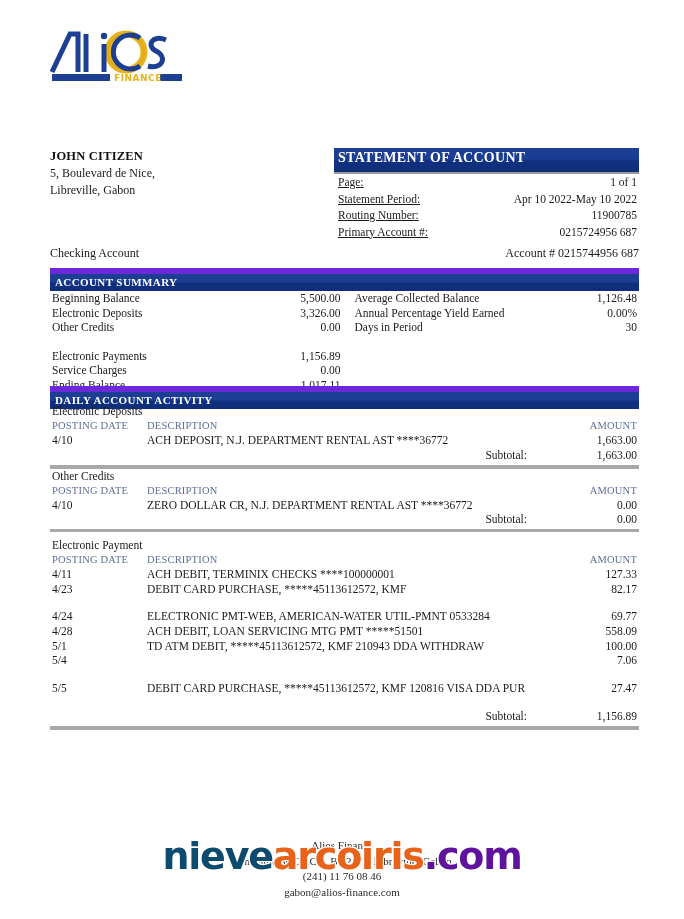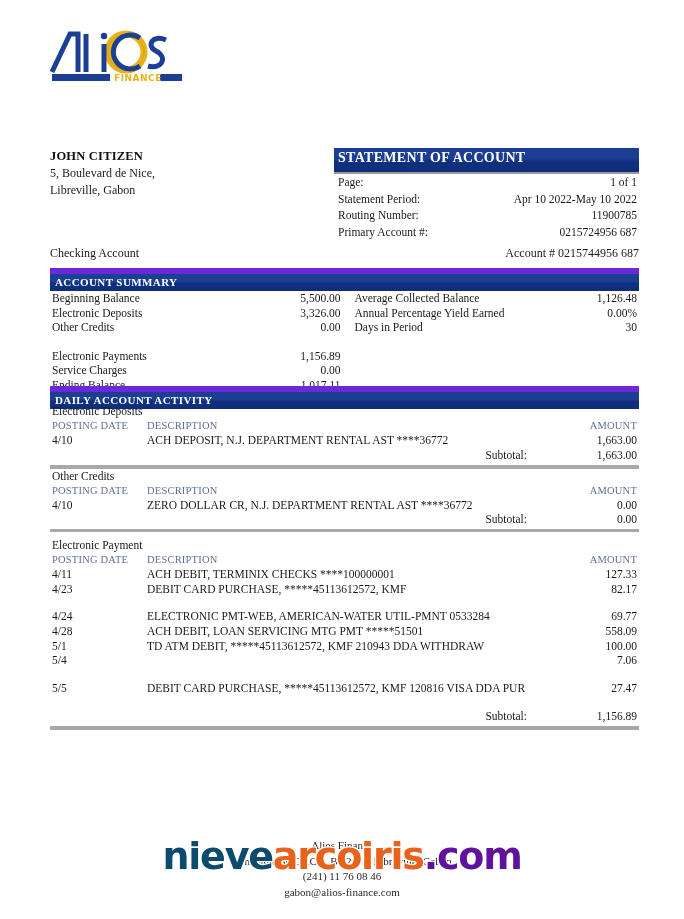--- a/index.html
+++ b/index.html
@@ -69,21 +69,21 @@
     box-sizing: border-box;
     border-bottom: 2px solid #9a9a9a;
   }
   .stmt-row {
     display: flex;
     justify-content: space-between;
     font-size: 11.5px;
     line-height: 16.5px;
     padding: 0 2px 0 4px;
   }
-  .stmt-row .lbl { color: #1a1a1a; }
+  .stmt-row .lbl { color: #1a1a1a; text-decoration: underline; }
   .stmt-row .val { color: #1a1a1a; }
 
   
   .acct-line {
     position: absolute;
     left: 50px;
     top: 246px;
     width: 589px;
     display: flex;
     justify-content: space-between;

